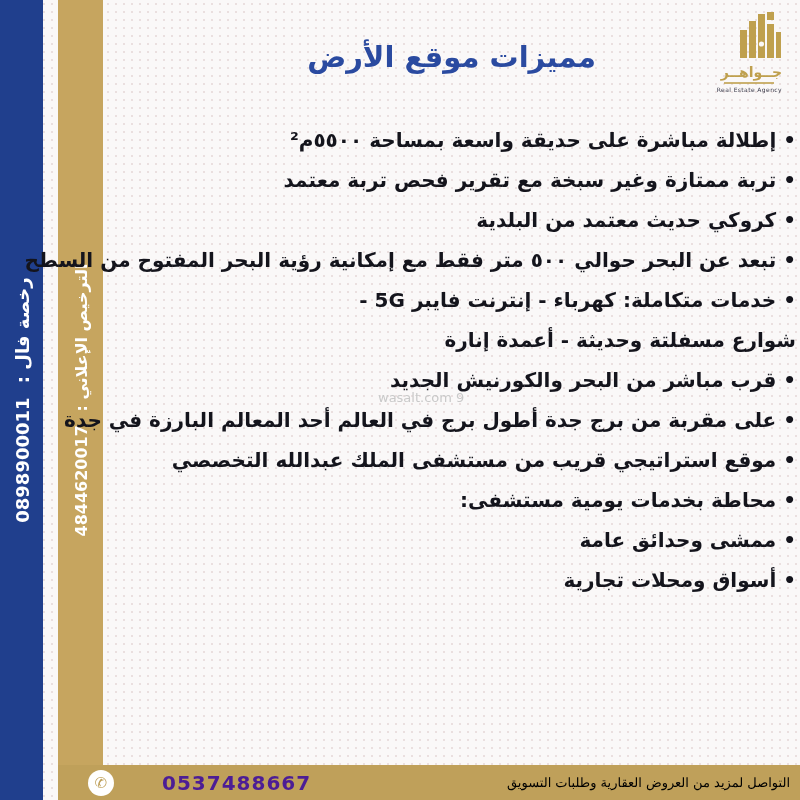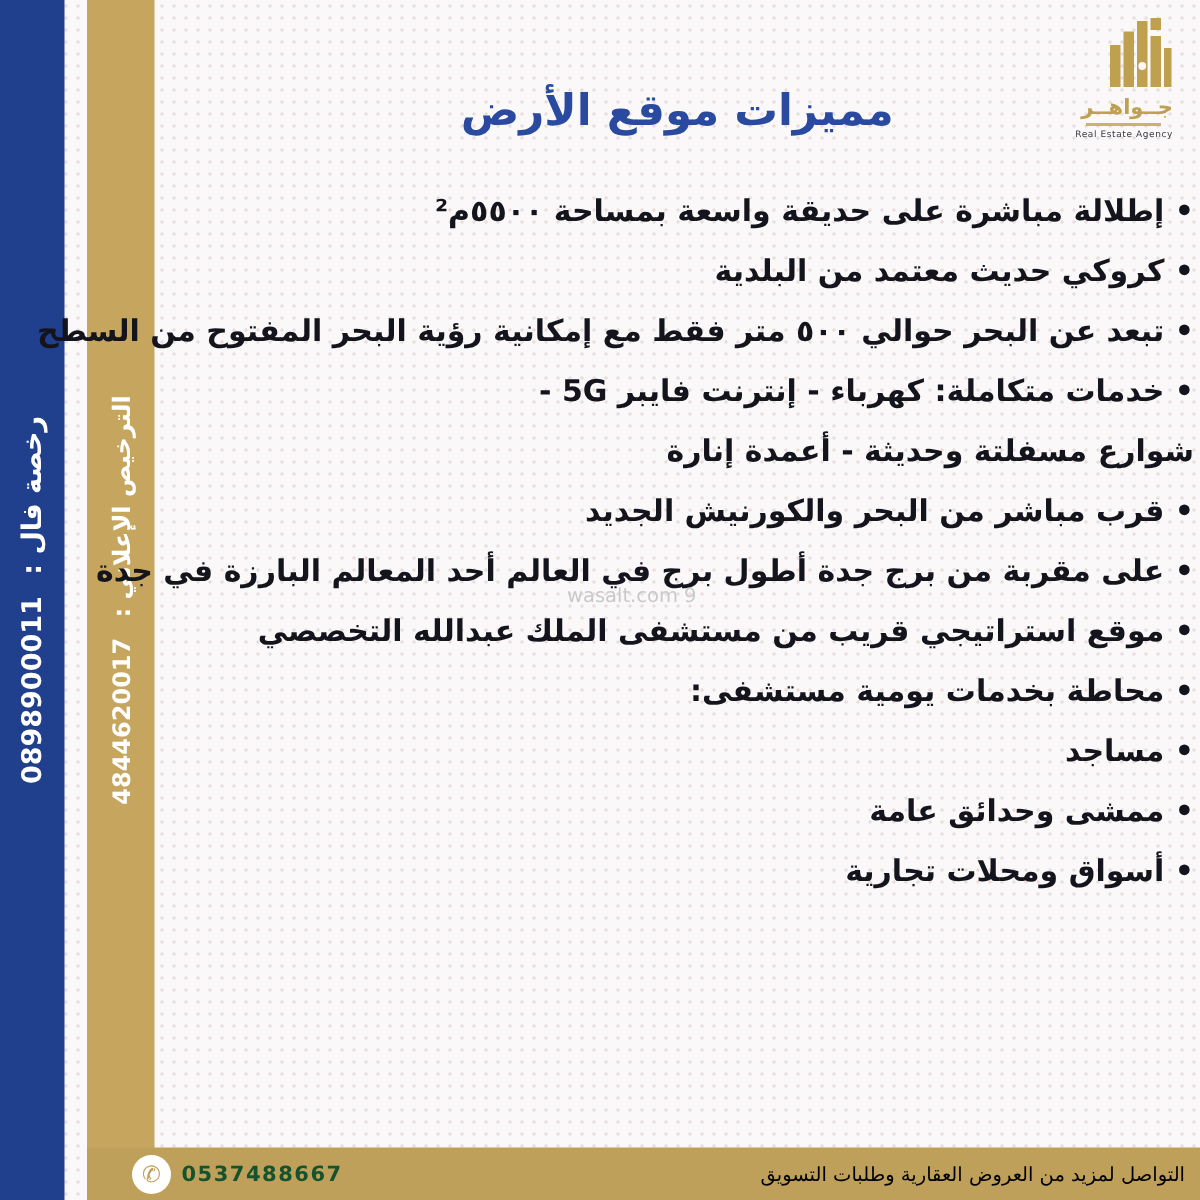--- a/index.html
+++ b/index.html
@@ -21,21 +21,21 @@
   .vtext span + span{margin-right:8px;}
   .revnum{unicode-bidi:bidi-override;direction:rtl;display:inline-block;}
 
   
   .logo{position:absolute;top:12px;right:18px;width:66px;text-align:right;}
   .logo-ar{color:#bfa04e;font-weight:bold;font-size:14px;margin-top:2px;direction:rtl;}
   .logo-line{height:2px;background:#bfa04e;margin:2px 8px;opacity:.8;}
   .logo-en{color:#3a3a4a;font-size:6px;letter-spacing:.4px;}
 
   
-  .title{position:absolute;top:40px;left:103px;right:0;margin:16px;
+  .title{position:absolute;top:40px;left:103px;right:0;margin:0;
          text-align:center;direction:rtl;
          font-size:29px;font-weight:bold;color:#2a4aa0;}
 
   
   .features{position:absolute;top:129px;left:108px;right:4px;
             margin:0;padding:0;list-style:none;}
   .features li{direction:rtl;white-space:nowrap;
                height:22px;line-height:22px;margin-bottom:18px;
                font-size:20px;font-weight:bold;color:#14141c;}
   .features li::before{content:"• ";}
@@ -45,21 +45,21 @@
   .watermark{position:absolute;top:390px;left:378px;
              font-size:13px;color:#c9c9c9;}
 
   
   .footer{position:absolute;left:58px;right:0;bottom:0;height:35px;
           background:#bfa05a;direction:rtl;display:flex;align-items:center;
           justify-content:space-between;padding:0 10px 0 30px;box-sizing:border-box;}
   .footer-msg{color:#000000;font-size:13px;
               font-family:"DejaVu Serif",serif;}
   .footer-contact{display:inline-flex;align-items:center;gap:7px;direction:rtl;}
-  .phone-number{color:#14532d;font-size:14px;font-weight:bold;letter-spacing:1px;}
+  .phone-number{color:#4c1d95;font-size:20px;font-weight:bold;letter-spacing:1px;margin-left:41px;}
   .phone-icon{width:26px;height:26px;border-radius:50%;background:#ffffff;
               color:#bfa05a;display:inline-flex;align-items:center;justify-content:center;
               font-size:15px;font-weight:bold;}
 </style>
 </head>
 <body>
 
 <div class="page">
 
   <div class="strip navy">
@@ -88,29 +88,29 @@
     </svg>
     <div class="logo-ar">جــواهــر</div>
     <div class="logo-line"></div>
     <div class="logo-en">Real Estate Agency</div>
   </div>
 
   <h1 class="title">مميزات موقع الأرض</h1>
 
   <ul class="features">
       <li><span>إطلالة مباشرة على حديقة واسعة بمساحة ٥٥٠٠م²</span></li>
+      <li><span>تربة ممتازة وغير سبخة مع تقرير فحص تربة معتمد</span></li>
       <li><span>كروكي حديث معتمد من البلدية</span></li>
       <li><span>تبعد عن البحر حوالي ٥٠٠ متر فقط مع إمكانية رؤية البحر المفتوح من السطح</span></li>
       <li><span>خدمات متكاملة: كهرباء - إنترنت فايبر 5G -</span></li>
       <li class="cont"><span>شوارع مسفلتة وحديثة - أعمدة إنارة</span></li>
       <li><span>قرب مباشر من البحر والكورنيش الجديد</span></li>
       <li><span>على مقربة من برج جدة أطول برج في العالم أحد المعالم البارزة في جدة</span></li>
       <li><span>موقع استراتيجي قريب من مستشفى الملك عبدالله التخصصي</span></li>
       <li><span>محاطة بخدمات يومية مستشفى:</span></li>
-      <li><span>مساجد</span></li>
       <li><span>ممشى وحدائق عامة</span></li>
       <li><span>أسواق ومحلات تجارية</span></li>
     </ul>
 
   <div class="watermark">wasalt.com 9</div>
 
   <div class="footer">
     <span class="footer-msg">التواصل لمزيد من العروض العقارية وطلبات التسويق</span>
     <span class="footer-contact">
       <span class="phone-number">0537488667</span>

